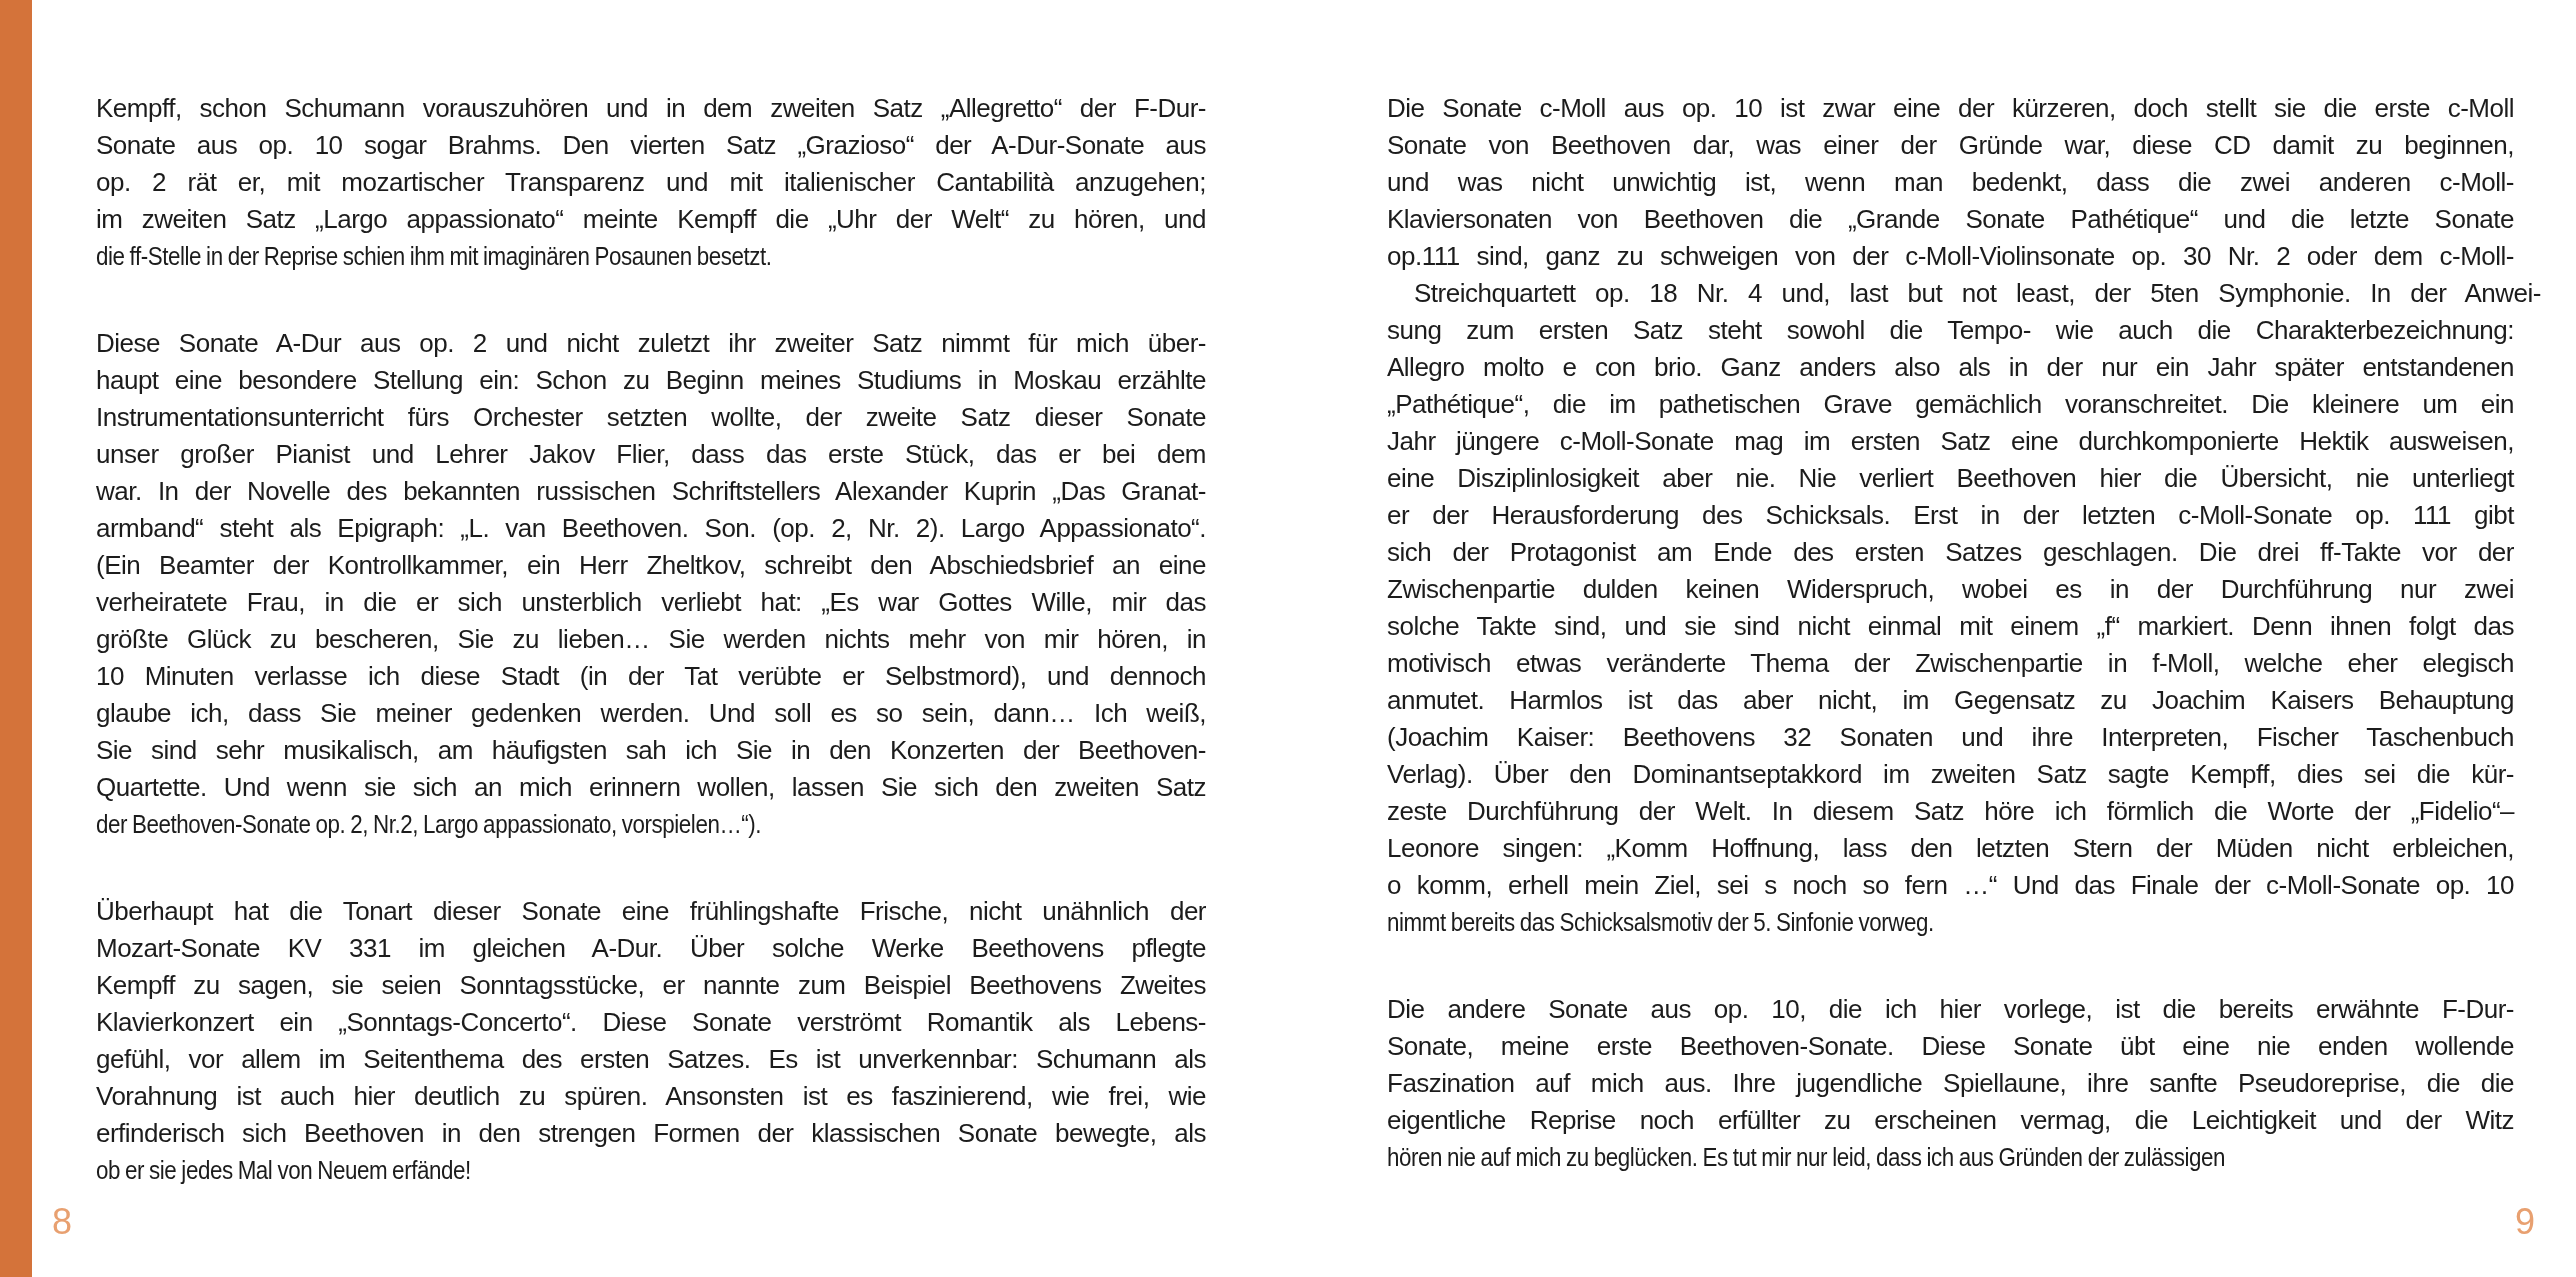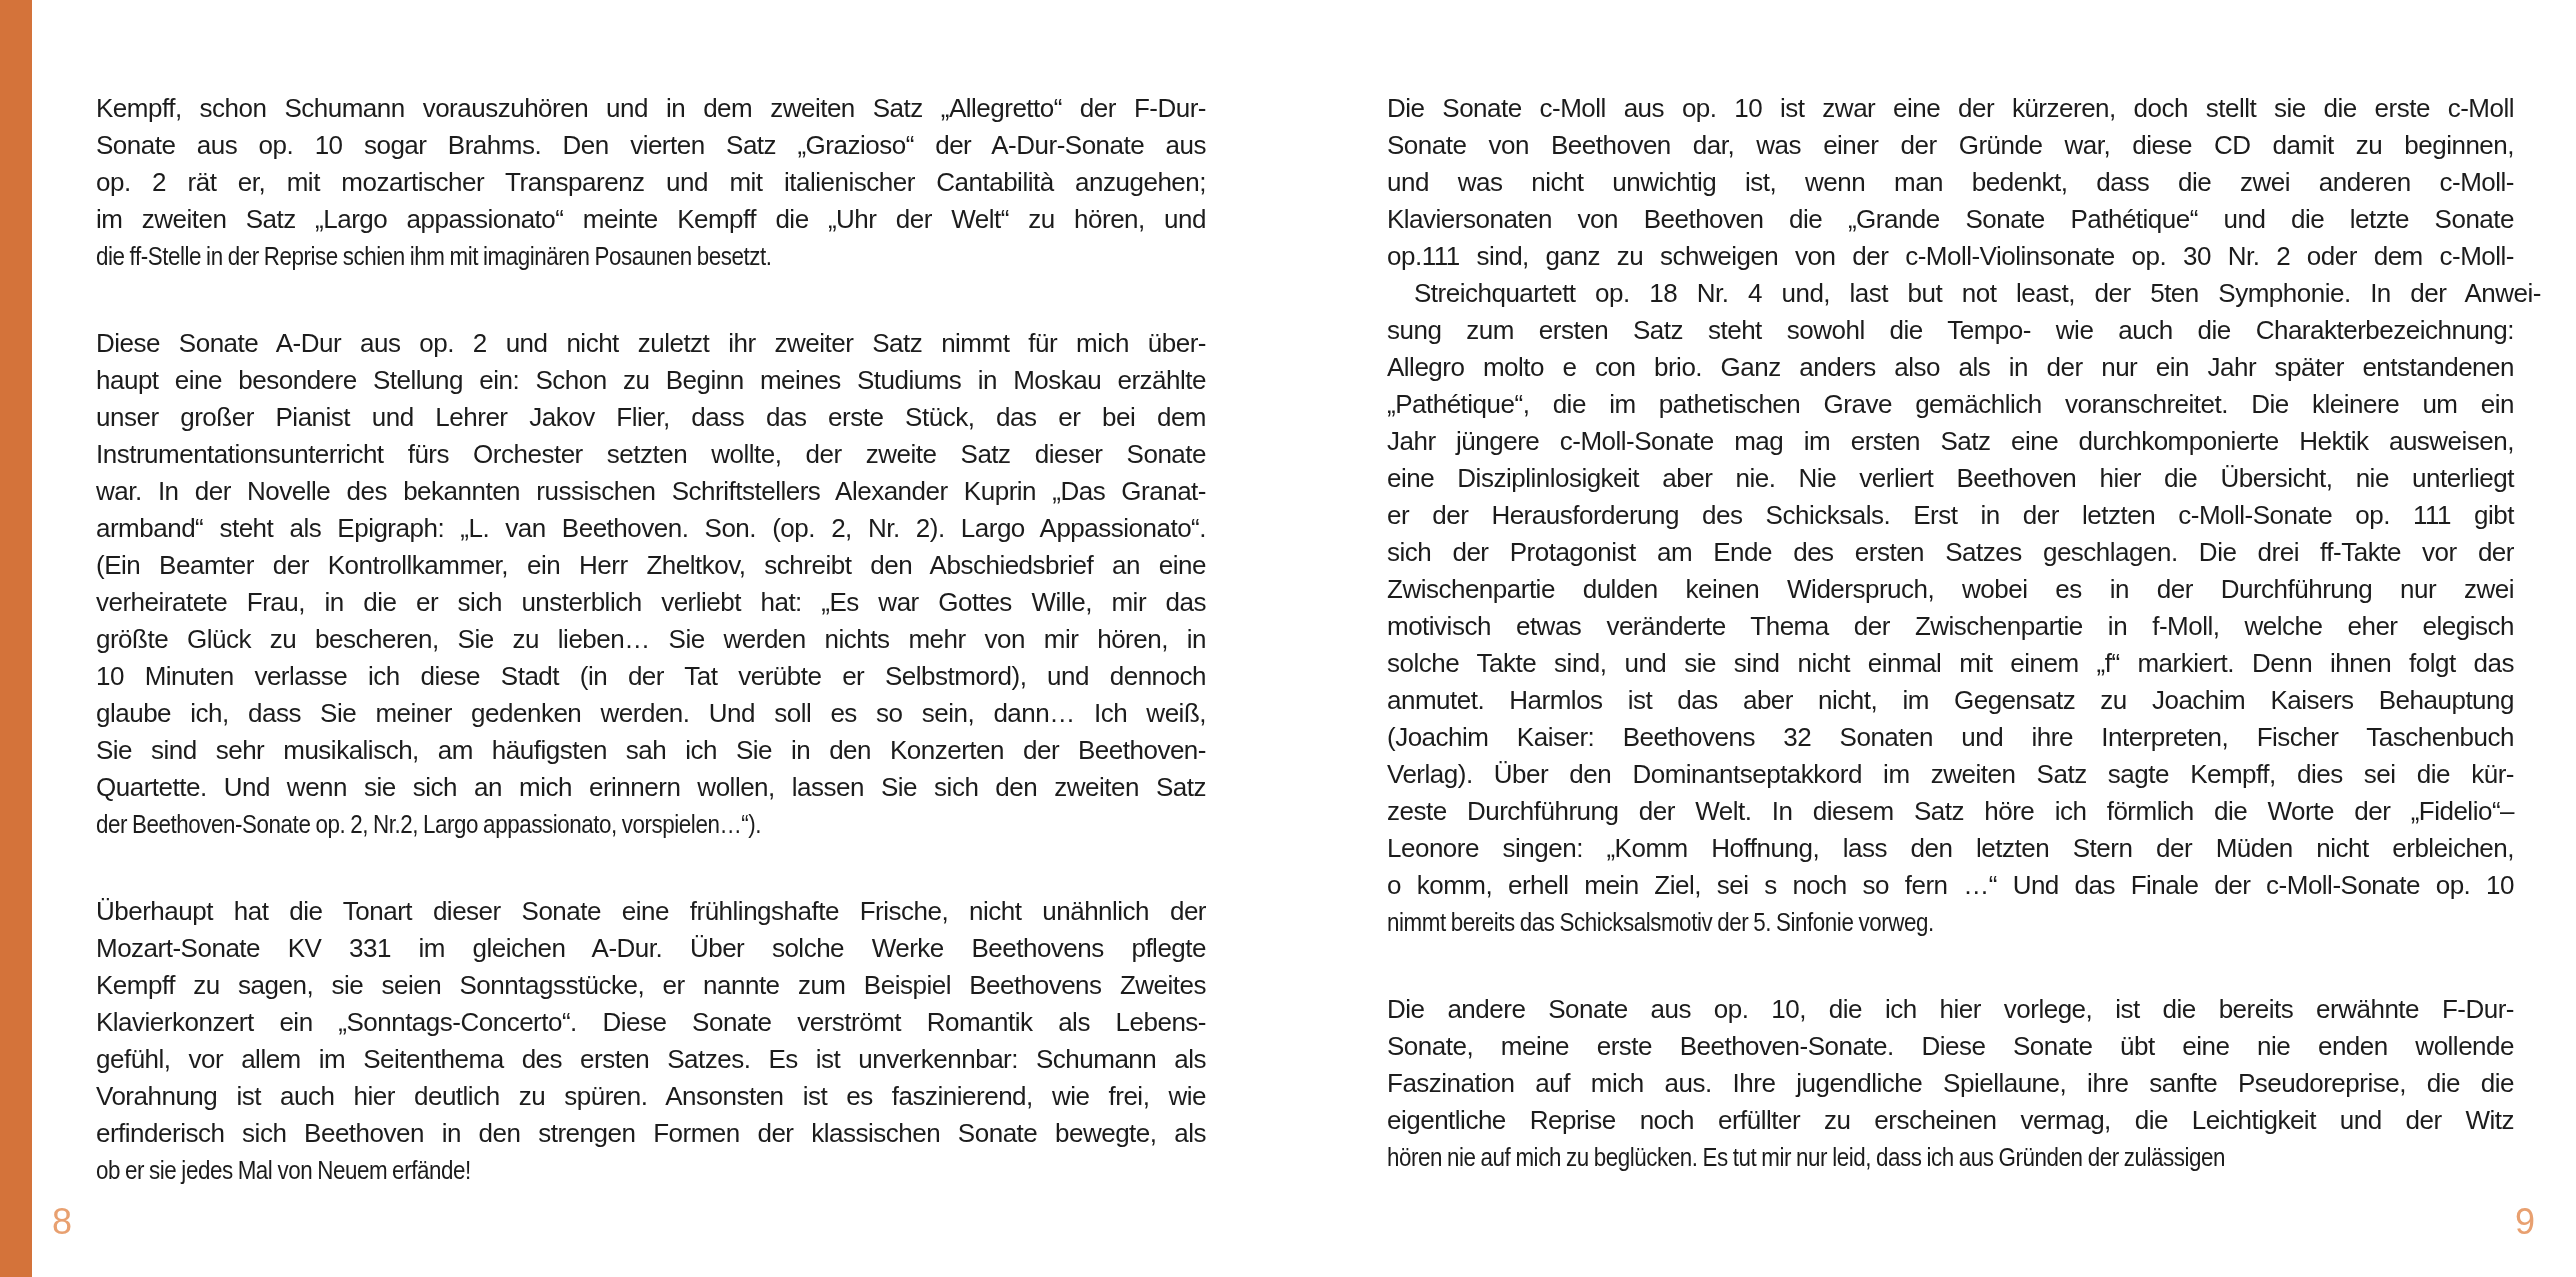--- a/index.html
+++ b/index.html
@@ -76,22 +76,22 @@
     <p class="para">
         <span class="line" style="display: block; width: 1110px;">Kempff, schon Schumann vorauszuhören und in dem zweiten Satz „Allegretto“ der F-Dur-</span>
         <span class="line" style="display: block; width: 1110px;">Sonate aus op. 10 sogar Brahms. Den vierten Satz „Grazioso“ der A-Dur-Sonate aus</span>
         <span class="line" style="display: block; width: 1110px;">op. 2 rät er, mit mozartischer Transparenz und mit italienischer Cantabilità anzugehen;</span>
         <span class="line" style="display: block; width: 1110px;">im zweiten Satz „Largo appassionato“ meinte Kempff die „Uhr der Welt“ zu hören, und</span>
         <span class="line last" style="display: block; width: 1291px; transform: scaleX(0.86);">die ff-Stelle in der Reprise schien ihm mit imaginären Posaunen besetzt.</span>
       </p>
     <p class="para">
         <span class="line" style="display: block; width: 1110px;">Diese Sonate A-Dur aus op. 2 und nicht zuletzt ihr zweiter Satz nimmt für mich über-</span>
         <span class="line" style="display: block; width: 1110px;">haupt eine besondere Stellung ein: Schon zu Beginn meines Studiums in Moskau erzählte</span>
+        <span class="line" style="display: block; width: 1110px;">Instrumentationsunterricht fürs Orchester setzten wollte, der zweite Satz dieser Sonate</span>
         <span class="line" style="display: block; width: 1110px;">unser großer Pianist und Lehrer Jakov Flier, dass das erste Stück, das er bei dem</span>
-        <span class="line" style="display: block; width: 1110px;">Instrumentationsunterricht fürs Orchester setzten wollte, der zweite Satz dieser Sonate</span>
         <span class="line" style="display: block; width: 1110px;">war. In der Novelle des bekannten russischen Schriftstellers Alexander Kuprin „Das Granat-</span>
         <span class="line" style="display: block; width: 1110px;">armband“ steht als Epigraph: „L. van Beethoven. Son. (op. 2, Nr. 2). Largo Appassionato“.</span>
         <span class="line" style="display: block; width: 1110px;">(Ein Beamter der Kontrollkammer, ein Herr Zheltkov, schreibt den Abschiedsbrief an eine</span>
         <span class="line" style="display: block; width: 1110px;">verheiratete Frau, in die er sich unsterblich verliebt hat: „Es war Gottes Wille, mir das</span>
         <span class="line" style="display: block; width: 1110px;">größte Glück zu bescheren, Sie zu lieben… Sie werden nichts mehr von mir hören, in</span>
         <span class="line" style="display: block; width: 1110px;">10 Minuten verlasse ich diese Stadt (in der Tat verübte er Selbstmord), und dennoch</span>
         <span class="line" style="display: block; width: 1110px;">glaube ich, dass Sie meiner gedenken werden. Und soll es so sein, dann… Ich weiß,</span>
         <span class="line" style="display: block; width: 1110px;">Sie sind sehr musikalisch, am häufigsten sah ich Sie in den Konzerten der Beethoven-</span>
         <span class="line" style="display: block; width: 1110px;">Quartette. Und wenn sie sich an mich erinnern wollen, lassen Sie sich den zweiten Satz</span>
         <span class="line last" style="display: block; width: 1291px; transform: scaleX(0.86);">der Beethoven-Sonate op. 2, Nr.2, Largo appassionato, vorspielen…“).</span>
@@ -120,22 +120,22 @@
         <span class="line" style="display: block; width: 1127px;">op.111 sind, ganz zu schweigen von der c-Moll-Violinsonate op. 30 Nr. 2 oder dem c-Moll-</span>
         <span class="line" style="display: block; width: 1127px; margin-left: 27px;">Streichquartett op. 18 Nr. 4 und, last but not least, der 5ten Symphonie. In der Anwei-</span>
         <span class="line" style="display: block; width: 1127px;">sung zum ersten Satz steht sowohl die Tempo- wie auch die Charakterbezeichnung:</span>
         <span class="line" style="display: block; width: 1127px;">Allegro molto e con brio. Ganz anders also als in der nur ein Jahr später entstandenen</span>
         <span class="line" style="display: block; width: 1127px;">„Pathétique“, die im pathetischen Grave gemächlich voranschreitet. Die kleinere um ein</span>
         <span class="line" style="display: block; width: 1127px;">Jahr jüngere c-Moll-Sonate mag im ersten Satz eine durchkomponierte Hektik ausweisen,</span>
         <span class="line" style="display: block; width: 1127px;">eine Disziplinlosigkeit aber nie. Nie verliert Beethoven hier die Übersicht, nie unterliegt</span>
         <span class="line" style="display: block; width: 1127px;">er der Herausforderung des Schicksals. Erst in der letzten c-Moll-Sonate op. 111 gibt</span>
         <span class="line" style="display: block; width: 1127px;">sich der Protagonist am Ende des ersten Satzes geschlagen. Die drei ff-Takte vor der</span>
         <span class="line" style="display: block; width: 1127px;">Zwischenpartie dulden keinen Widerspruch, wobei es in der Durchführung nur zwei</span>
+        <span class="line" style="display: block; width: 1127px;">solche Takte sind, und sie sind nicht einmal mit einem „f“ markiert. Denn ihnen folgt das</span>
         <span class="line" style="display: block; width: 1127px;">motivisch etwas veränderte Thema der Zwischenpartie in f-Moll, welche eher elegisch</span>
-        <span class="line" style="display: block; width: 1127px;">solche Takte sind, und sie sind nicht einmal mit einem „f“ markiert. Denn ihnen folgt das</span>
         <span class="line" style="display: block; width: 1127px;">anmutet. Harmlos ist das aber nicht, im Gegensatz zu Joachim Kaisers Behauptung</span>
         <span class="line" style="display: block; width: 1127px;">(Joachim Kaiser: Beethovens 32 Sonaten und ihre Interpreten, Fischer Taschenbuch</span>
         <span class="line" style="display: block; width: 1127px;">Verlag). Über den Dominantseptakkord im zweiten Satz sagte Kempff, dies sei die kür-</span>
         <span class="line" style="display: block; width: 1127px;">zeste Durchführung der Welt. In diesem Satz höre ich förmlich die Worte der „Fidelio“–</span>
         <span class="line" style="display: block; width: 1127px;">Leonore singen: „Komm Hoffnung, lass den letzten Stern der Müden nicht erbleichen,</span>
         <span class="line" style="display: block; width: 1127px;">o komm, erhell  mein Ziel, sei s noch so fern …“ Und das Finale der c-Moll-Sonate op. 10</span>
         <span class="line last" style="display: block; width: 1310px; transform: scaleX(0.86);">nimmt bereits das Schicksalsmotiv der 5. Sinfonie vorweg.</span>
       </p>
     <p class="para">
         <span class="line" style="display: block; width: 1127px;">Die andere Sonate aus op. 10, die ich hier vorlege, ist die bereits erwähnte F-Dur-</span>

